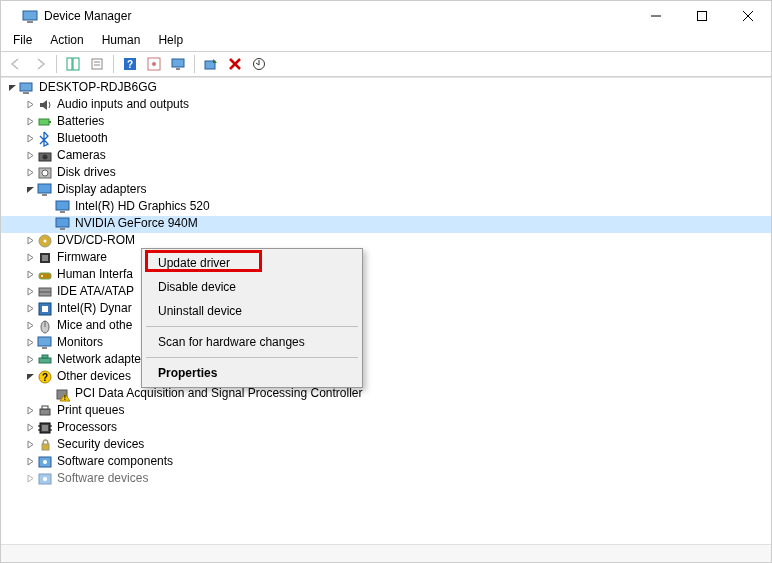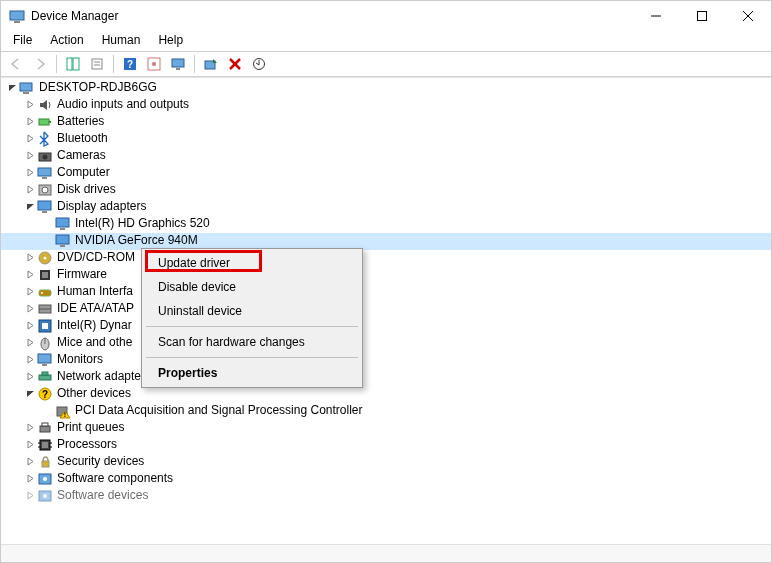--- a/index.html
+++ b/index.html
@@ -14,20 +14,21 @@
     overflow: hidden;
     border: 1px solid #ccc;
   }
   
   .titlebar {
     display: flex;
     align-items: center;
     height: 30px;
     padding: 0 0 0 8px;
     background: #fff;
+    margin-left: 13px;
   }
   .titlebar .app-icon {
     width: 16px; height: 16px;
     margin-right: 6px;
   }
   .titlebar .title { flex: 0 0 auto; }
   .titlebar .spacer { flex: 1; }
   .win-btn {
     width: 46px; height: 30px;
     display: flex; align-items: center; justify-content: center;
@@ -300,35 +301,20 @@
             <path d="M2 1 L7 4.5 L2 8 Z" fill="none" stroke="#808080" stroke-width="1"></path>
           </svg>
         </span>
         <span class="node-icon">
           <svg width="16" height="16">
             <rect x="2" y="5" width="12" height="8" fill="#666" stroke="#333"></rect>
             <circle cx="8" cy="9" r="2.5" fill="#333"></circle>
           </svg>
         </span>
         <span class="node-label">Cameras</span>
-      </div>
-      <div class="row">
-        <span class="indent" style="width: 22px;"></span>
-        <span class="chev">
-          <svg width="9" height="9">
-            <path d="M2 1 L7 4.5 L2 8 Z" fill="none" stroke="#808080" stroke-width="1"></path>
-          </svg>
-        </span>
-        <span class="node-icon">
-          <svg width="16" height="16">
-            <rect x="1" y="3" width="13" height="8" fill="#6aa8e0" stroke="#2a5d99"></rect>
-            <rect x="5" y="12" width="5" height="2" fill="#888"></rect>
-          </svg>
-        </span>
-        <span class="node-label">Computer</span>
       </div>
       <div class="row">
         <span class="indent" style="width: 22px;"></span>
         <span class="chev">
           <svg width="9" height="9">
             <path d="M2 1 L7 4.5 L2 8 Z" fill="none" stroke="#808080" stroke-width="1"></path>
           </svg>
         </span>
         <span class="node-icon">
           <svg width="16" height="16">

